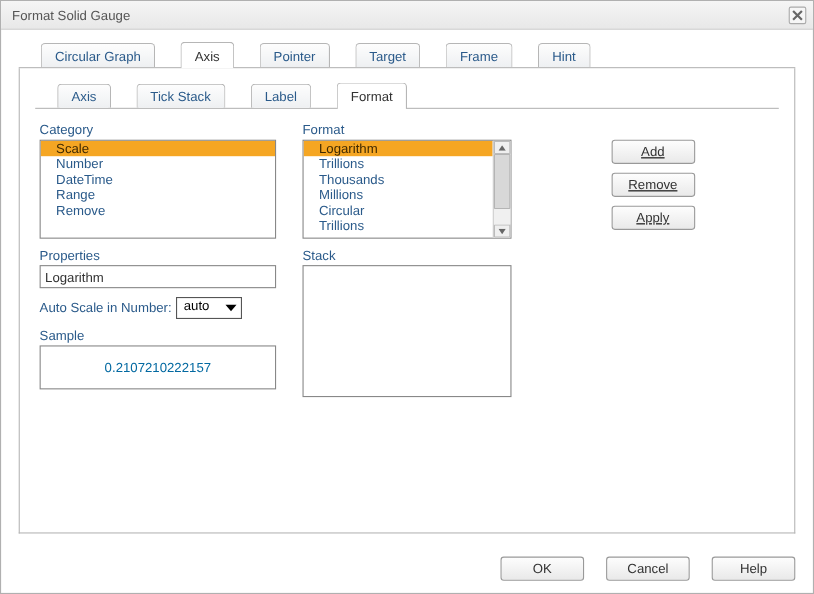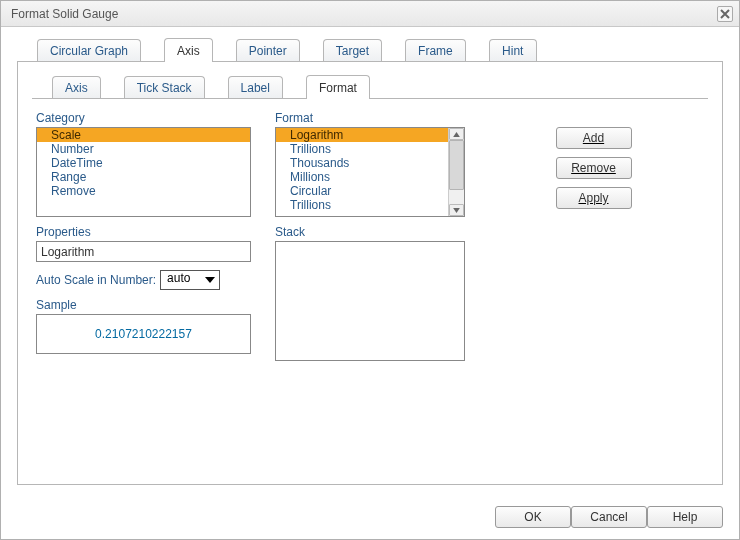--- a/index.html
+++ b/index.html
@@ -223,21 +223,21 @@
     font-size: 12px;
     display: flex; align-items: center; justify-content: center;
     cursor: pointer;
     margin-bottom: 8px;
   }
   .footer {
     height: 44px;
     display: flex;
     align-items: center;
     justify-content: flex-end;
-    gap: 0;
+    gap: 20px;
     padding: 0 16px;
   }
   .footer-btn {
     width: 76px;
     height: 22px;
     border: 1px solid #999;
     border-radius: 3px;
     background: linear-gradient(#fdfdfd, #e9e9e9);
     color: #333;
     font-size: 12px;

